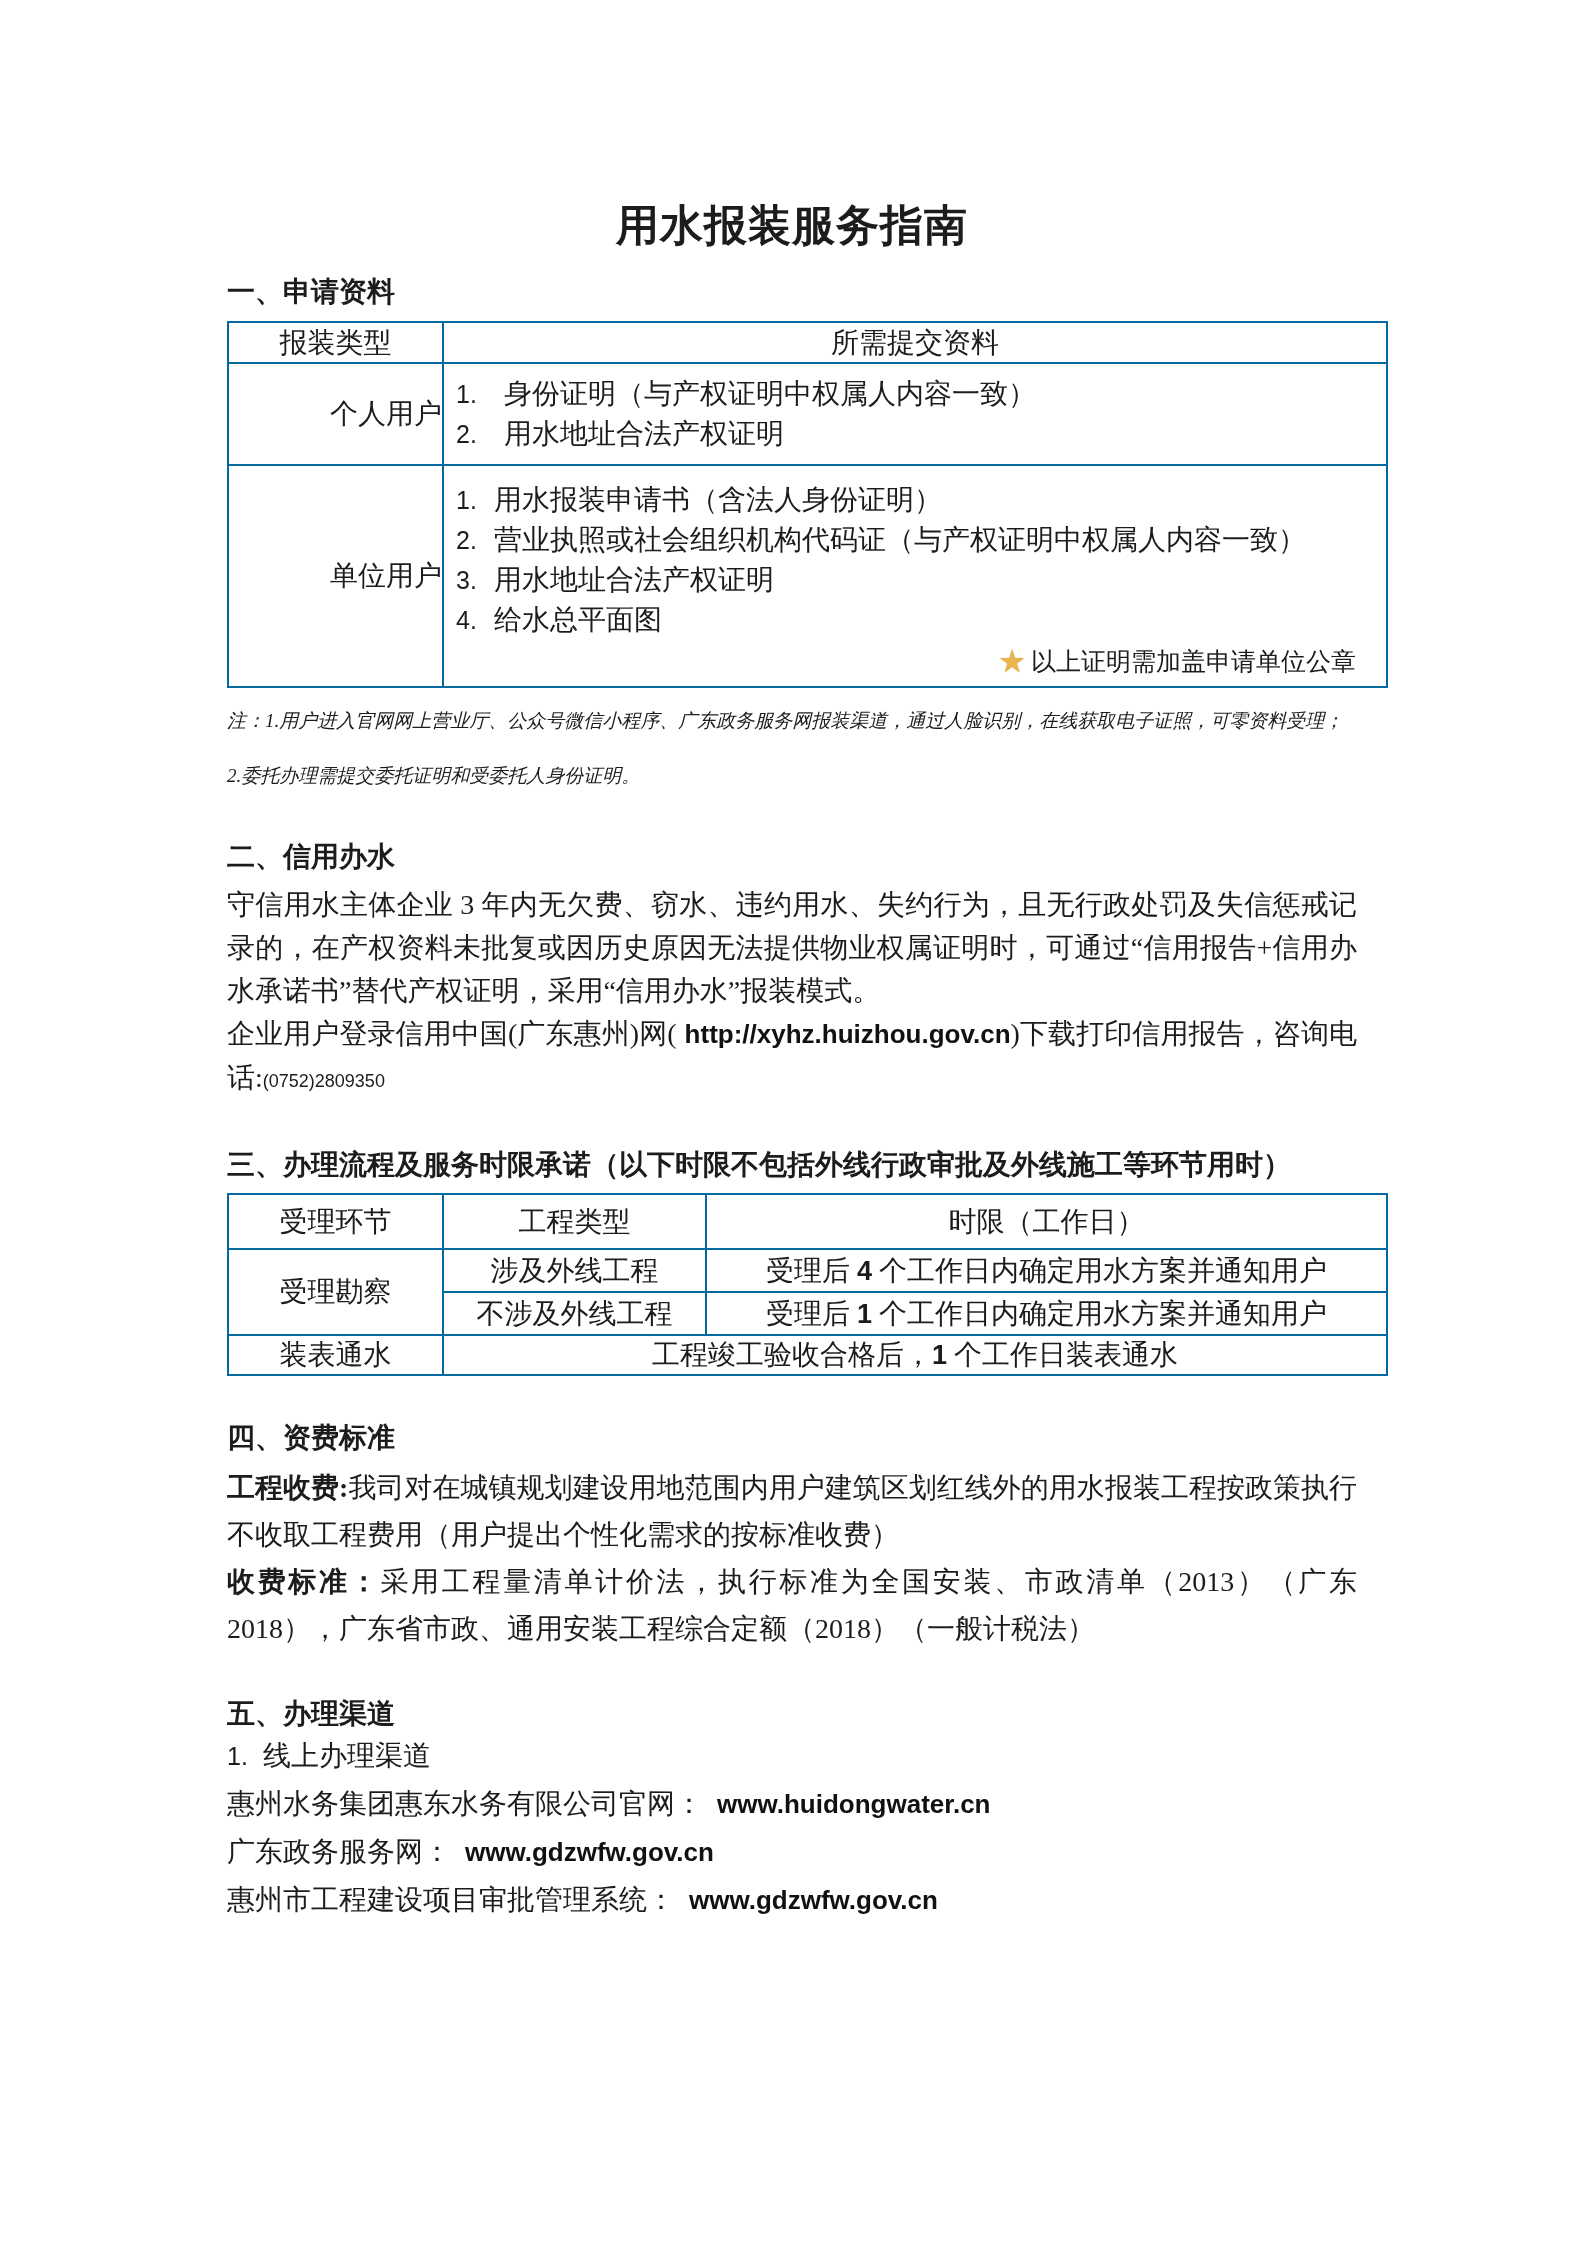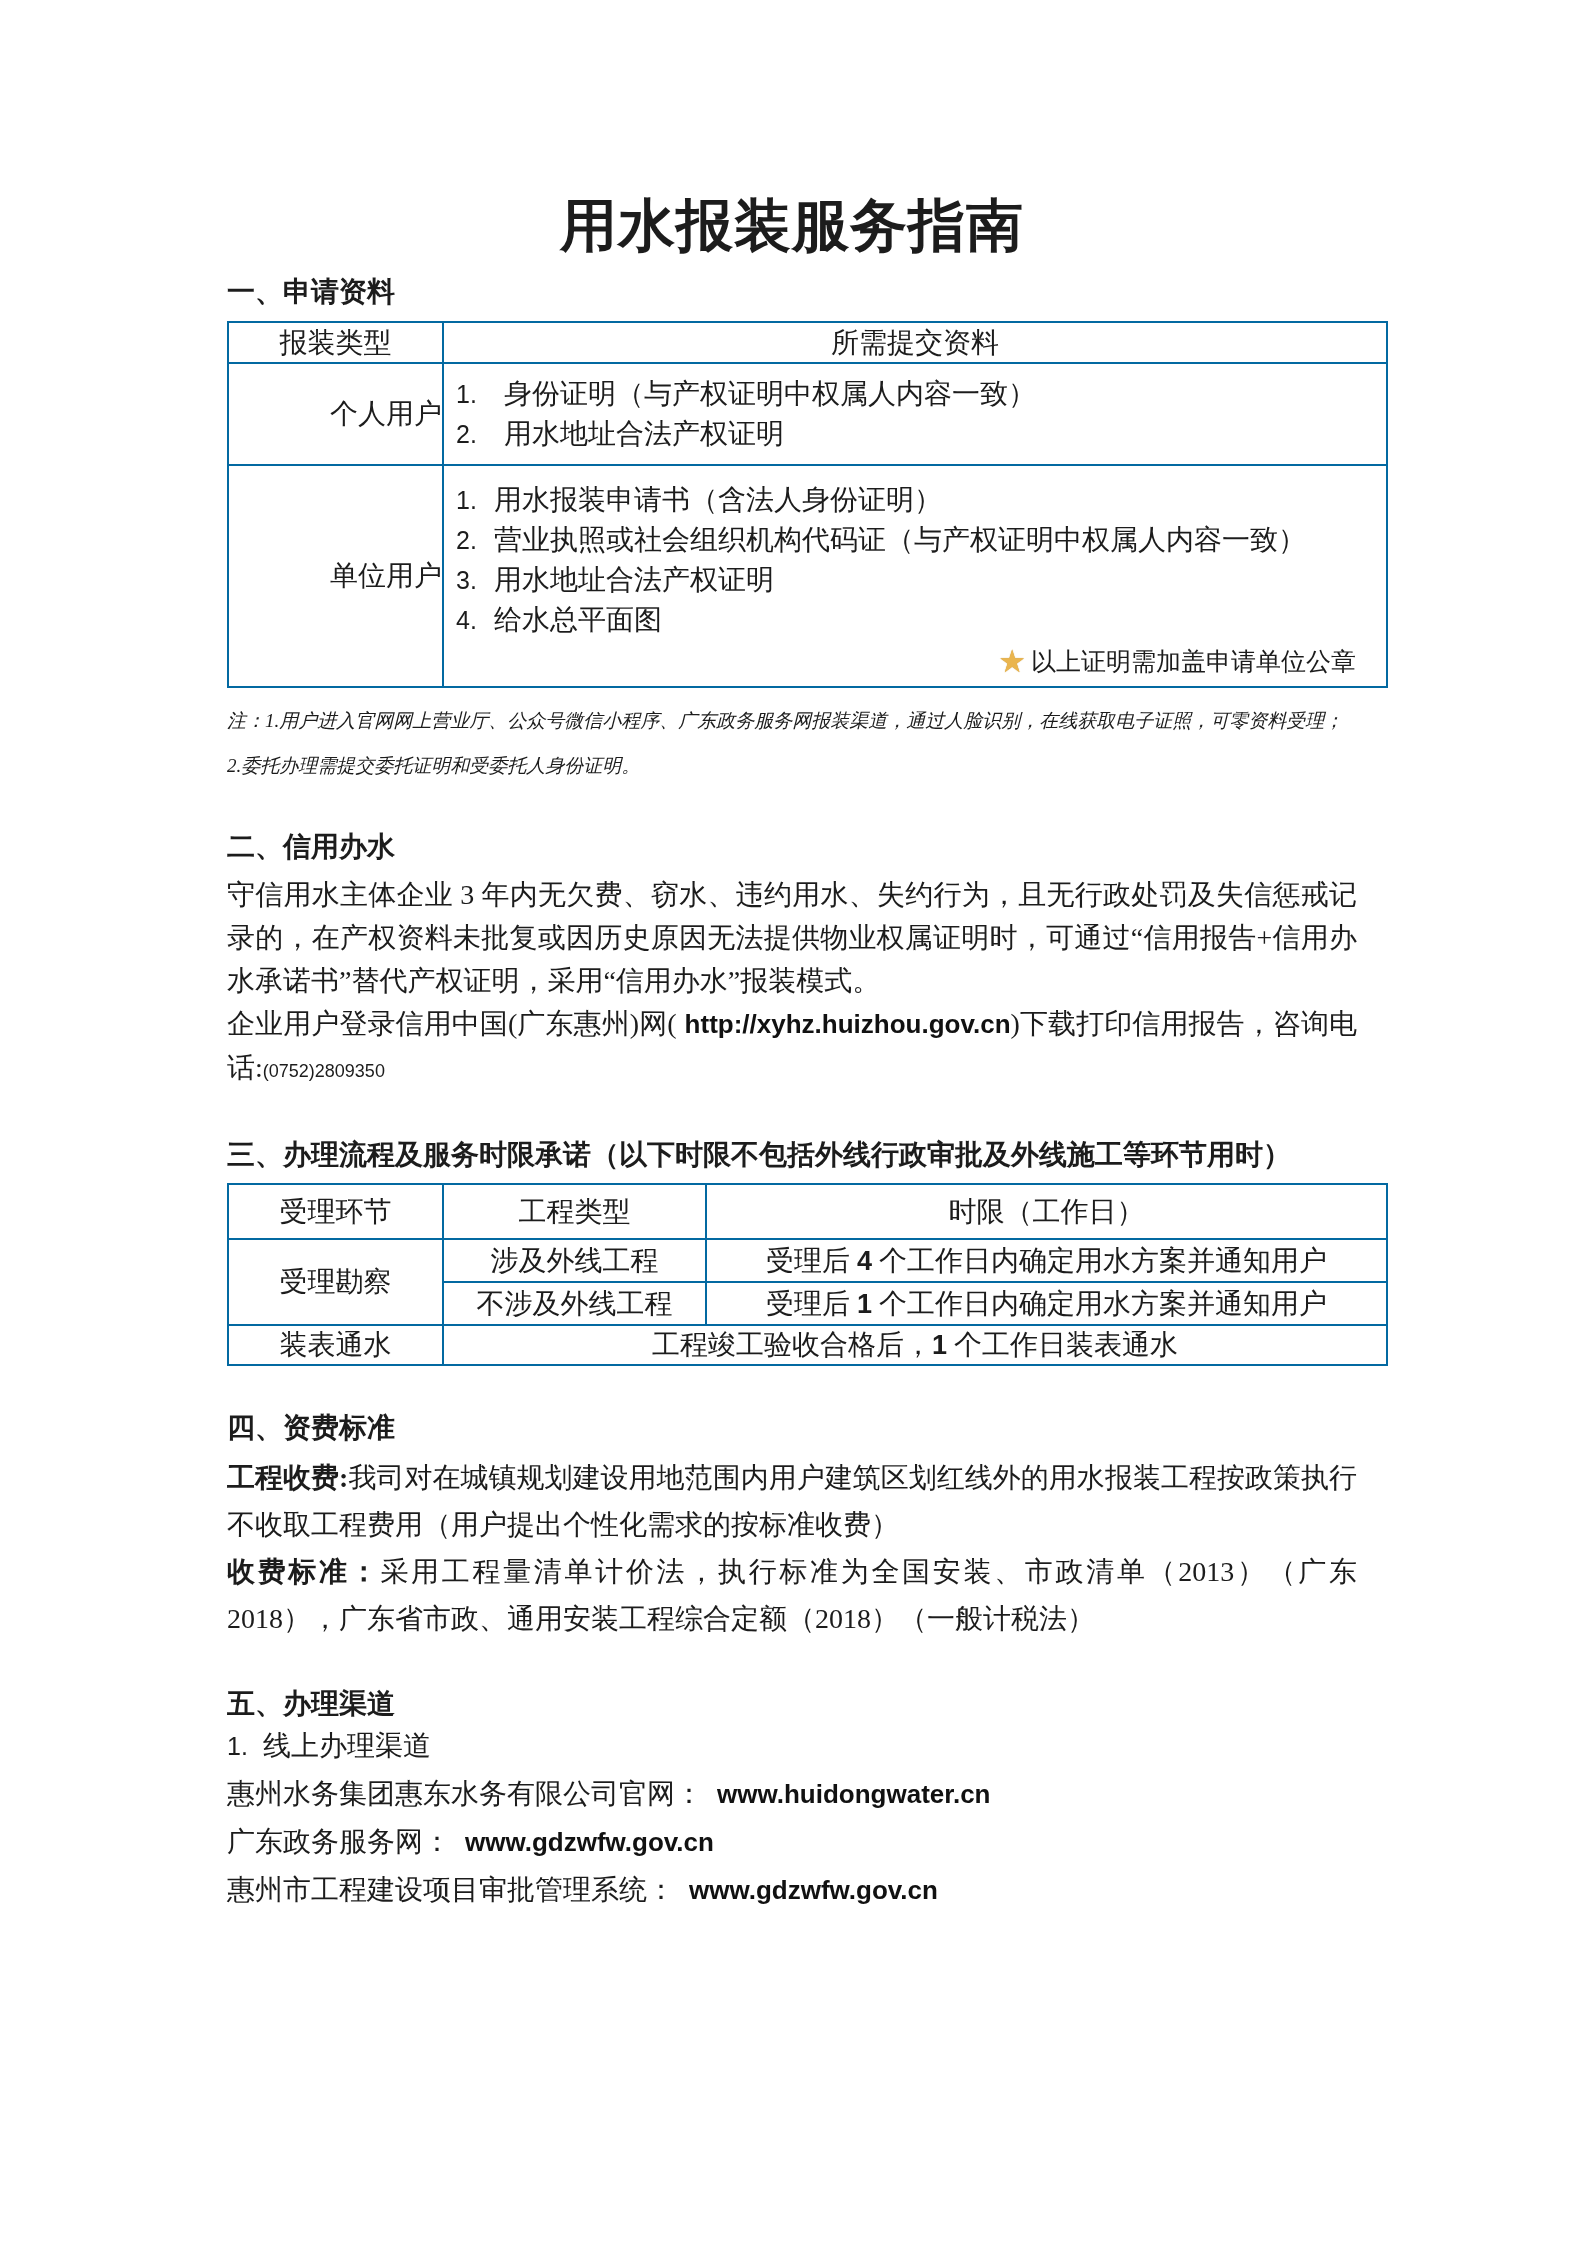--- a/index.html
+++ b/index.html
@@ -10,21 +10,21 @@
     background:#ffffff;
     color:#1c1c1c;
     font-family:"Liberation Serif","DejaVu Serif",serif;
     overflow:hidden;
   }
   .content {
     position:absolute; left:227px; top:200px; width:1161px;
   }
   .doc-title {
     width:1130px;
-    font-size:57px; font-weight:bold;
+    font-size:43px; font-weight:bold;
     text-align:center;
     line-height:52px;
     letter-spacing:1px;
   }
   .sec-h {
     font-size:28px; font-weight:bold; line-height:36px;
     margin-top:44px;
     width:1130px;
   }
   .sec-h.first { margin-top:22px; }
@@ -136,21 +136,21 @@
           <div class="star-line">
             <span class="star-icon">★</span>
             <span>以上证明需加盖申请单位公章</span>
           </div>
         </td>
       </tr>
     </tbody>
       </table>
 
     <div class="note-p">注：1.用户进入官网网上营业厅、公众号微信小程序、广东政务服务网报装渠道，通过人脸识别，在线获取电子证照，可零资料受理；</div>
-    <div class="note-p" style="margin-top:6px;">2.委托办理需提交委托证明和受委托人身份证明。</div>
+    <div class="note-p" style="margin-top:16px;">2.委托办理需提交委托证明和受委托人身份证明。</div>
 
     <div class="sec-h">二、信用办水</div>
     <div class="body-p s2-p">守信用水主体企业 3 年内无欠费、窃水、违约用水、失约行为，且无行政处罚及失信惩戒记录的，在产权资料未批复或因历史原因无法提供物业权属证明时，可通过“信用报告+信用办水承诺书”替代产权证明，采用“信用办水”报装模式。</div>
     <div class="body-p s2-p cont">
       <span>企业用户登录信用中国(广东惠州)网(</span><span class="url" style="margin-left:8px;">http://xyhz.huizhou.gov.cn</span><span>)下载打印信用报告，咨询电话:</span><span class="phone">(0752)2809350</span>
     </div>
 
     <div class="sec-h">三、办理流程及服务时限承诺（以下时限不包括外线行政审批及外线施工等环节用时）</div>
 
     <table class="t2">

